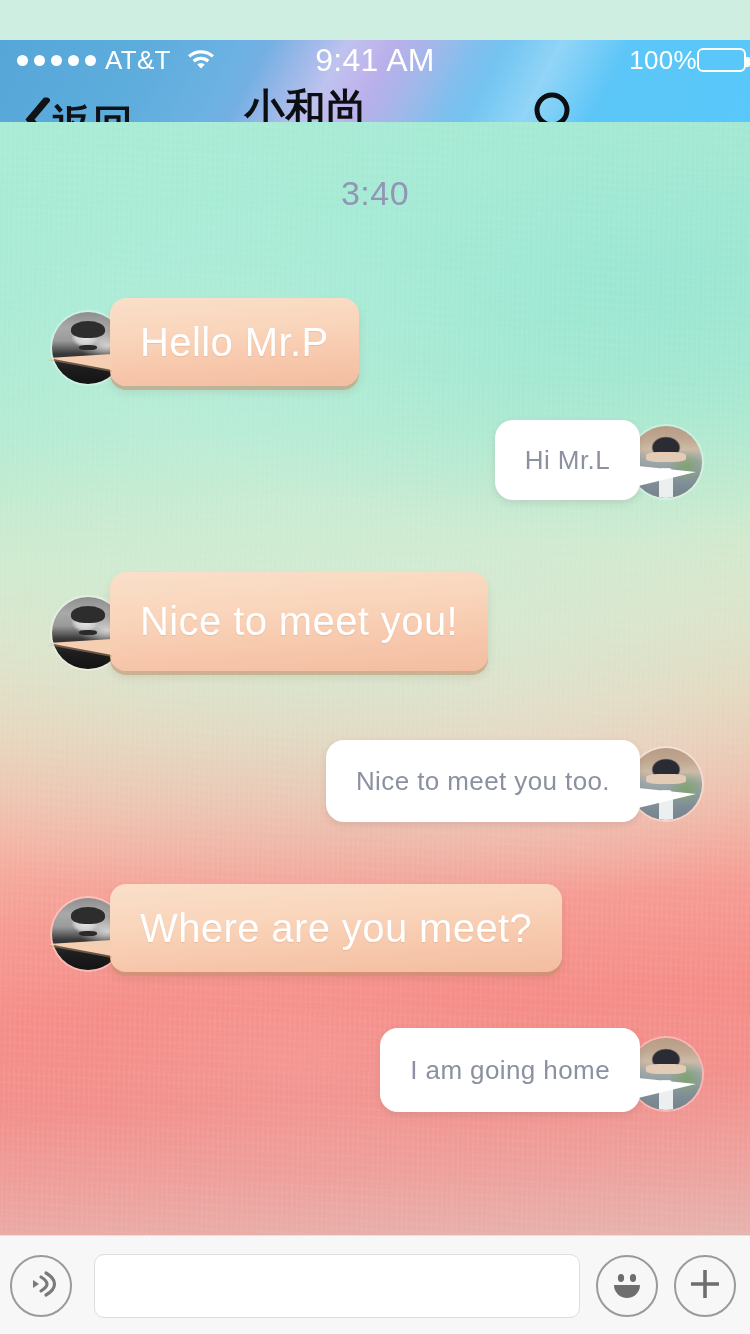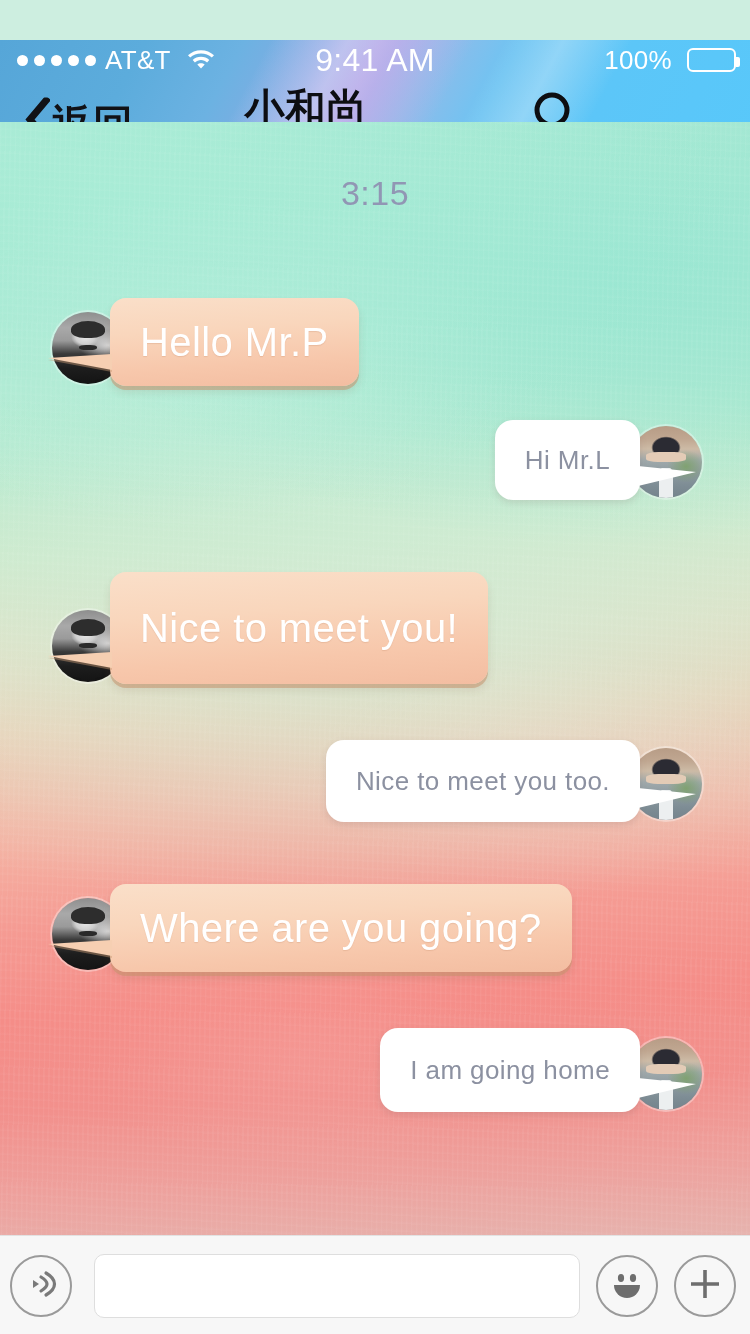--- a/index.html
+++ b/index.html
@@ -91,24 +91,24 @@
   .sb-wifi { margin-left: 6px; display: block; }
   #statusbar .sb-center {
     position: absolute;
     left: 0; right: 0;
     text-align: center;
     font-size: 32px;
     font-weight: 400;
   }
   #statusbar .sb-right {
     position: absolute;
-    right: 14px;
-    display: flex;
-    align-items: center;
-    gap: 15px;
+    right: 4px;
+    display: flex;
+    align-items: center;
+    gap: 0;
   }
   .sb-batt-pct { font-size: 26px; }
   .sb-batt {
     position: relative;
     width: 49px; height: 24px;
     border: 2px solid #ffffff;
     border-radius: 6px;
     box-sizing: border-box;
     padding: 2px;
   }
@@ -461,21 +461,21 @@
           </svg>
         </span>
       </div>
     </div>
   </div>
 
   <div id="chat-area">
     <div id="chat-bg"></div>
     <div id="chat-bg-texture"></div>
 
-    <div id="timestamp">3:15</div>
+    <div id="timestamp">3:40</div>
 
     <div class="msg left" style="top:176px;">
       <div class="avatar av-left">
         <div class="av-img-man"></div>
       </div>
       <div class="bubble peach" style="height:88px;">
         <span class="tail"></span>
         <span class="bubble-text">Hello Mr.P</span>
       </div>
     </div>
@@ -487,21 +487,21 @@
       <div class="bubble white" style="height:80px;">
         <span class="tail"></span>
         <span class="bubble-text">Hi Mr.L</span>
       </div>
     </div>
 
     <div class="msg left" style="top:450px;">
       <div class="avatar av-left">
         <div class="av-img-man"></div>
       </div>
-      <div class="bubble peach" style="height:112px;">
+      <div class="bubble peach" style="height:99px;">
         <span class="tail"></span>
         <span class="bubble-text">Nice to meet you!</span>
       </div>
     </div>
 
     <div class="msg right" style="top:608px;margin-top:10px;">
       <div class="avatar av-right">
         <div class="av-img-person"></div>
       </div>
       <div class="bubble white" style="height:82px;">
@@ -509,21 +509,21 @@
         <span class="bubble-text">Nice to meet you too.</span>
       </div>
     </div>
 
     <div class="msg left" style="top:762px;">
       <div class="avatar av-left">
         <div class="av-img-man"></div>
       </div>
       <div class="bubble peach" style="height:88px;">
         <span class="tail"></span>
-        <span class="bubble-text">Where are you going?</span>
+        <span class="bubble-text">Where are you meet?</span>
       </div>
     </div>
 
     <div class="msg right" style="top:906px;">
       <div class="avatar av-right">
         <div class="av-img-person"></div>
       </div>
       <div class="bubble white" style="height:84px;margin-left:20px;">
         <span class="tail"></span>
         <span class="bubble-text">I am going home</span>

